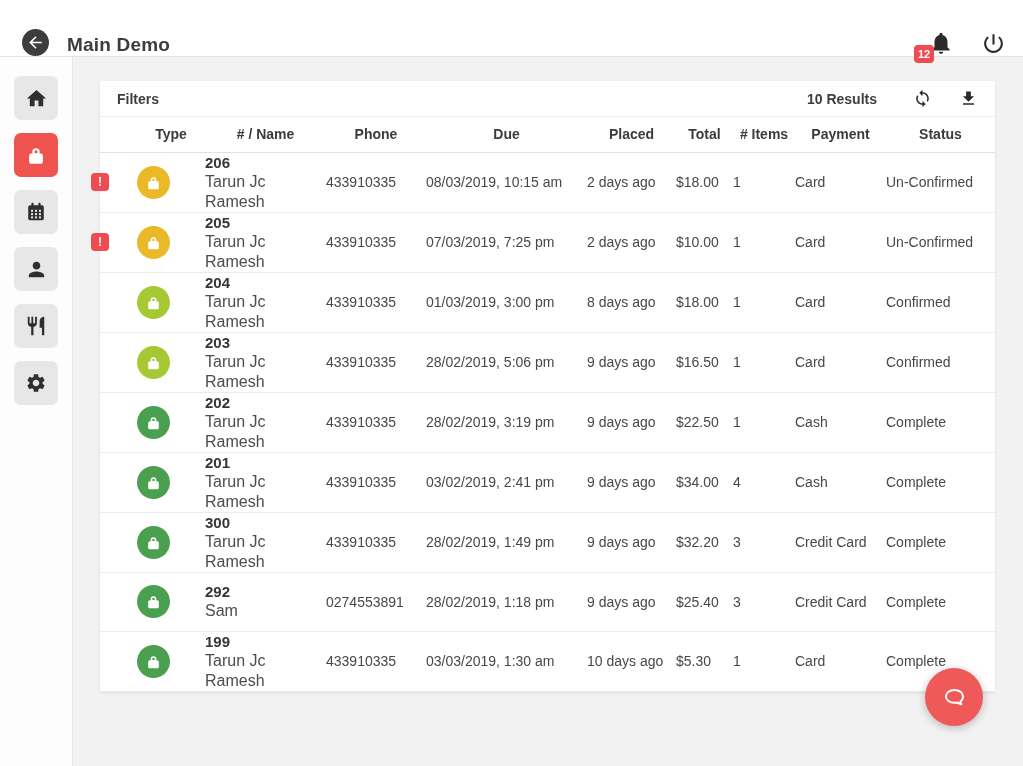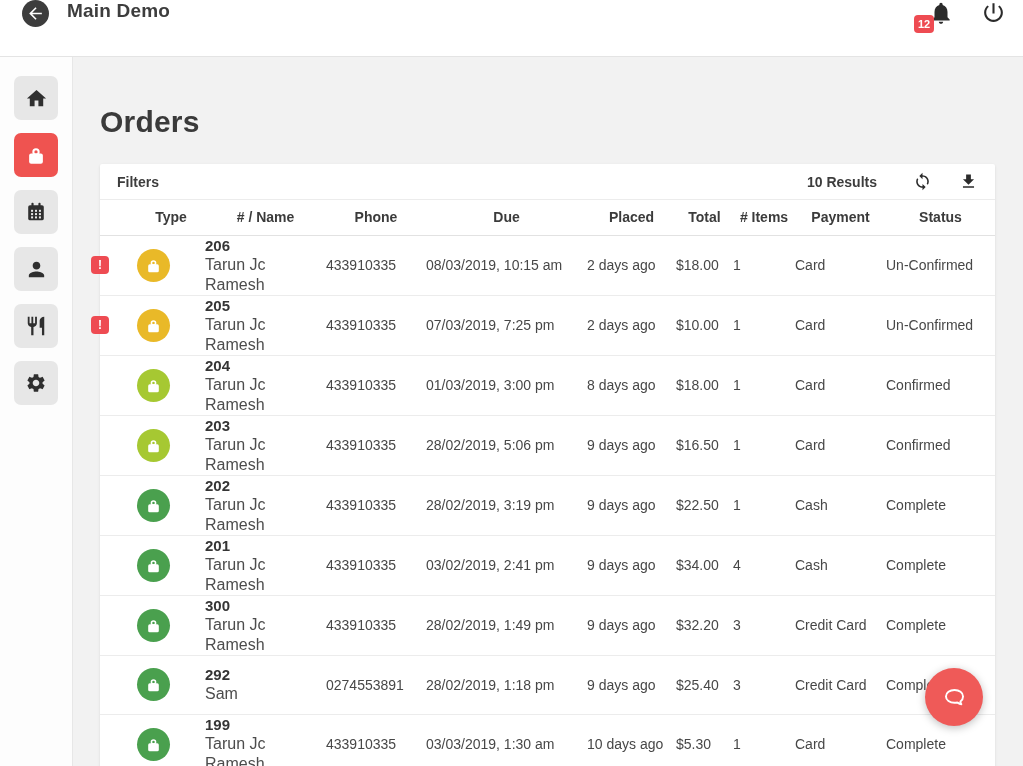--- a/index.html
+++ b/index.html
@@ -1,21 +1,21 @@
 <!DOCTYPE html>
 <html><head>
 <meta charset="utf-8">
 <style>
   * { margin:0; padding:0; box-sizing:border-box; }
   html,body { width:1023px; height:766px; overflow:hidden; background:#fff;
     font-family:"Liberation Sans", sans-serif; color:#424242; }
 
   
   .topbar { height:57px; background:#fff; border-bottom:1px solid #e4e4e4;
-    display:flex; align-items:flex-start; padding:0 17px 0 22px; position:relative; z-index:5; }
+    display:flex; align-items:flex-end; padding:0 17px 0 22px; position:relative; z-index:5; }
   .back-btn { width:27px; height:27px; border-radius:50%; background:#3d3d3d; border:none;
     display:flex; align-items:center; justify-content:center; cursor:pointer; flex:0 0 auto; }
   .app-title { font-size:19px; font-weight:700; color:#3d3d3d; margin-left:18px; letter-spacing:.2px; }
   .topbar-spacer { flex:1; }
   .bell-wrap { position:relative; margin-right:27px; cursor:pointer; }
   .badge { position:absolute; left:-14px; bottom:-7px; min-width:20px; height:18px;
     background:#ee4b52; border-radius:4px; color:#fff; font-size:11px; font-weight:700;
     display:flex; align-items:center; justify-content:center; padding:0 3px; }
   .power-btn { background:none; border:none; cursor:pointer; display:flex; align-items:center; }
 
@@ -153,21 +153,20 @@
     <button class="side-btn">
       <span style="display:flex">
         <svg viewBox="0 0 24 24" width="22" height="22">
             <path d="M19.14 12.94c.04-.3.06-.61.06-.94 0-.32-.02-.64-.07-.94l2.03-1.58c.18-.14.23-.41.12-.61l-1.92-3.32c-.12-.22-.37-.29-.59-.22l-2.39.96c-.5-.38-1.03-.7-1.62-.94l-.36-2.54c-.04-.24-.24-.41-.48-.41h-3.84c-.24 0-.43.17-.47.41l-.36 2.54c-.59.24-1.13.57-1.62.94l-2.39-.96c-.22-.08-.47 0-.59.22L2.74 8.87c-.12.21-.08.47.12.61l2.03 1.58c-.05.3-.09.63-.09.94s.02.64.07.94l-2.03 1.58c-.18.14-.23.41-.12.61l1.92 3.32c.12.22.37.29.59.22l2.39-.96c.5.38 1.03.7 1.62.94l.36 2.54c.05.24.24.41.48.41h3.84c.24 0 .44-.17.47-.41l.36-2.54c.59-.24 1.13-.56 1.62-.94l2.39.96c.22.08.47 0 .59-.22l1.92-3.32c.12-.22.07-.47-.12-.61l-2.01-1.58zM12 15.6c-1.98 0-3.6-1.62-3.6-3.6s1.62-3.6 3.6-3.6 3.6 1.62 3.6 3.6-1.62 3.6-3.6 3.6z"></path>
           </svg>
       </span>
     </button>
   </nav>
 
   <main class="main">
-    <h1 class="page-title">Orders</h1>
 
     <section class="card">
       <div class="filters-bar">
         <span class="filters-label">Filters</span>
         <span class="filters-spacer"></span>
         <span class="results-count">10 Results</span>
         <button class="tool-btn refresh">
           <span style="display:flex">
             <svg viewBox="0 0 24 24" width="19" height="19" fill="#2b2b2b">
                 <path d="M12 4V1L8 5l4 4V6c3.31 0 6 2.69 6 6 0 1.01-.25 1.97-.7 2.8l1.46 1.46C19.54 15.03 20 13.57 20 12c0-4.42-3.58-8-8-8zm0 14c-3.31 0-6-2.69-6-6 0-1.01.25-1.97.7-2.8L5.24 7.74C4.46 8.97 4 10.43 4 12c0 4.42 3.58 8 8 8v3l4-4-4-4v3z"></path>

